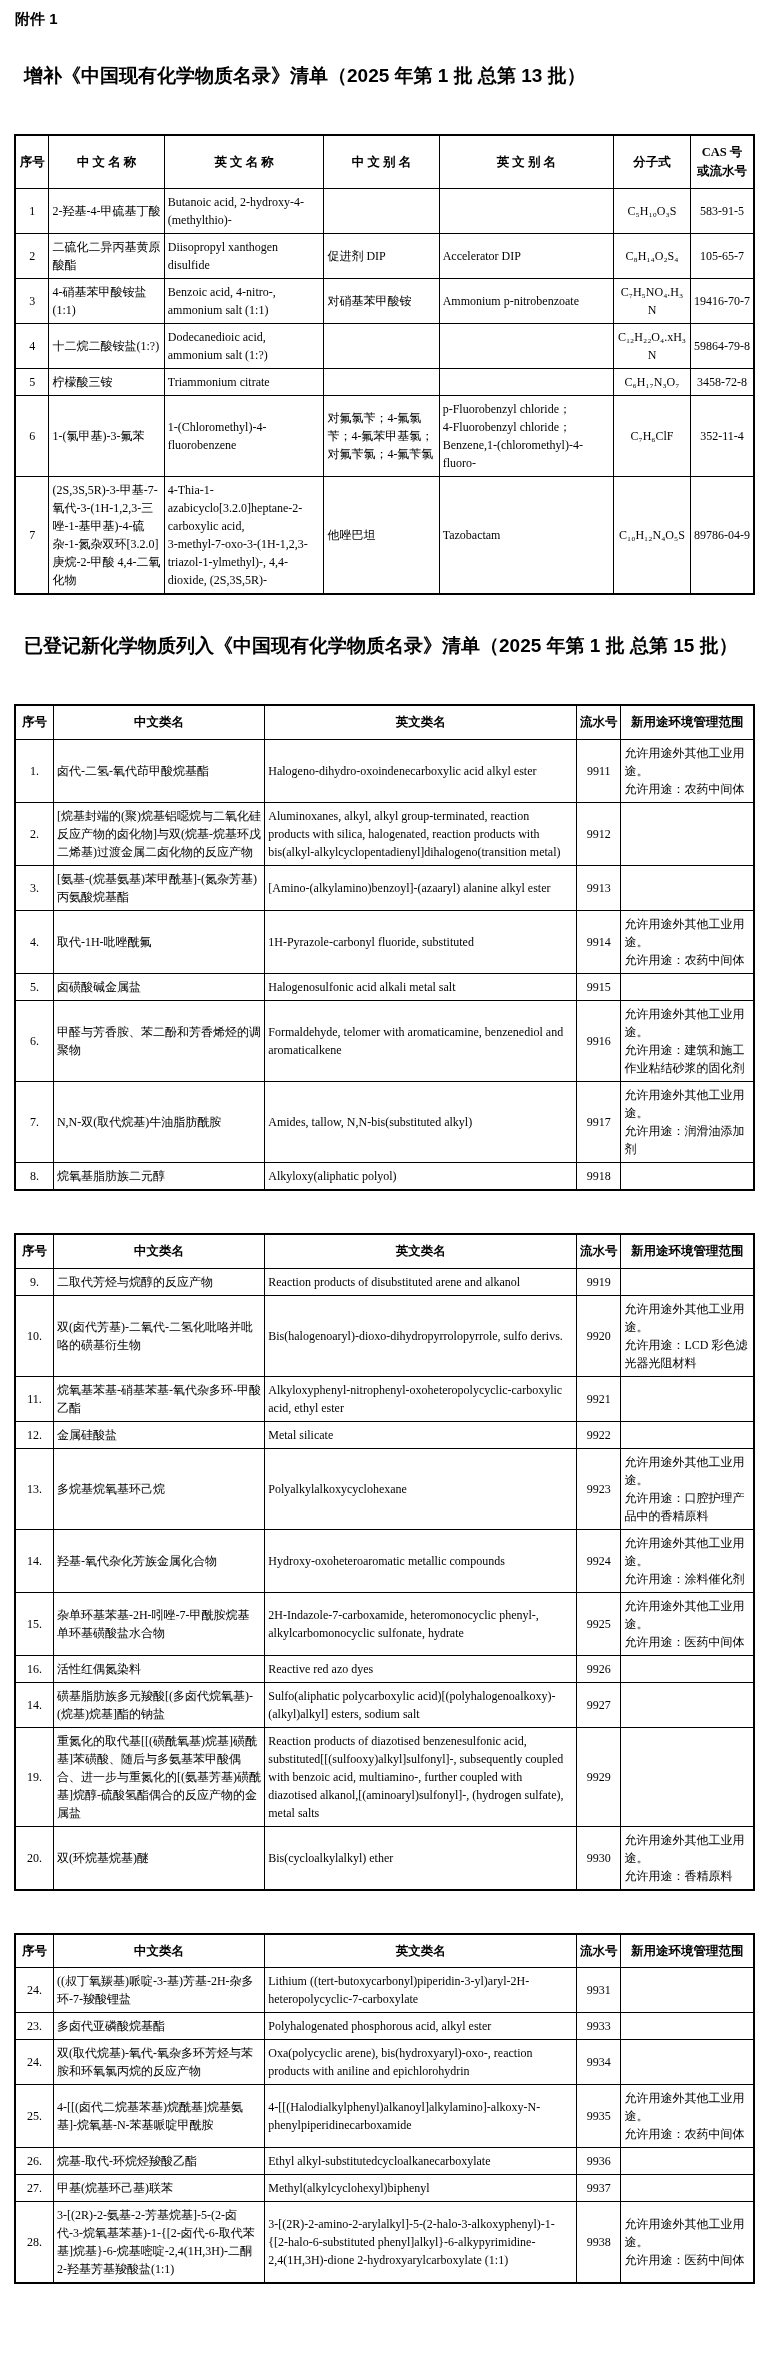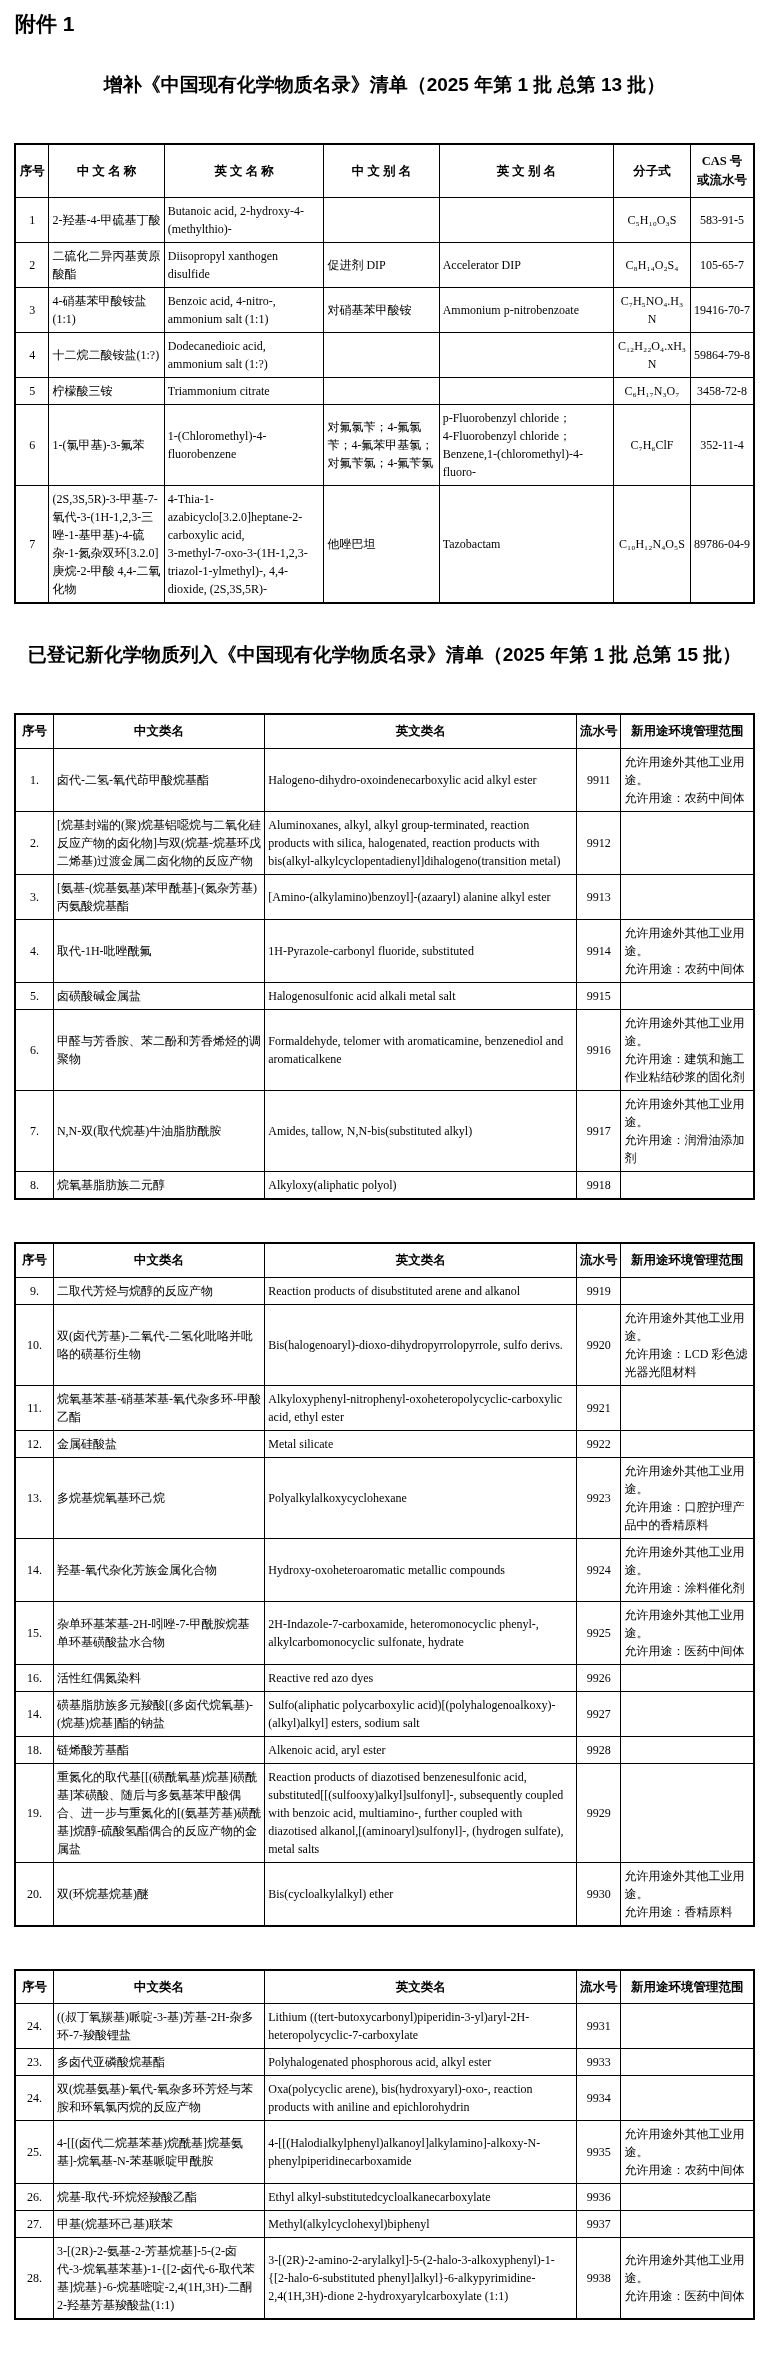--- a/index.html
+++ b/index.html
@@ -5,27 +5,26 @@
   html,body{margin:0;padding:0;background:#ffffff;}
   body{
     width:769px;
     color:#000;
     font-family:"Liberation Serif","DejaVu Serif",serif;
     -webkit-text-size-adjust:none;
   }
   .page{width:769px;background:#fff;padding-bottom:10px;}
   .att-label{
     font-family:"Liberation Sans","DejaVu Sans",sans-serif;
-    font-weight:bold;font-size:21px;
+    font-weight:bold;font-size:15px;
     padding:10px 0 0 15px;
   }
   .doc-title{
     font-family:"Liberation Sans","DejaVu Sans",sans-serif;
     font-weight:bold;font-size:19px;line-height:1.75;
-    text-align:center;
     margin:30px 24px 42px 24px;
   }
   .tables-wrap{margin:0 14px;}
   table.doc-table{
     width:100%;
     border-collapse:collapse;
     table-layout:fixed;
     border:2px solid #000;
     margin-bottom:42px;
   }
@@ -319,27 +318,20 @@
               <td class="al-l"></td>
             </tr>
             <tr>
               <td class="al-c">14.</td>
               <td class="al-l">磺基脂肪族多元羧酸[(多卤代烷氧基)-(烷基)烷基]酯的钠盐</td>
               <td class="al-l">Sulfo(aliphatic polycarboxylic acid)[(polyhalogenoalkoxy)-(alkyl)alkyl] esters, sodium salt</td>
               <td class="al-c">9927</td>
               <td class="al-l"></td>
             </tr>
             <tr>
-              <td class="al-c">18.</td>
-              <td class="al-l">链烯酸芳基酯</td>
-              <td class="al-l">Alkenoic acid, aryl ester</td>
-              <td class="al-c">9928</td>
-              <td class="al-l"></td>
-            </tr>
-            <tr>
               <td class="al-c">19.</td>
               <td class="al-l">重氮化的取代基[[(磺酰氧基)烷基]磺酰基]苯磺酸、随后与多氨基苯甲酸偶合、进一步与重氮化的[(氨基芳基)磺酰基]烷醇-硫酸氢酯偶合的反应产物的金属盐</td>
               <td class="al-l">Reaction products of diazotised benzenesulfonic acid, substituted[[(sulfooxy)alkyl]sulfonyl]-, subsequently coupled with benzoic acid, multiamino-, further coupled with diazotised alkanol,[(aminoaryl)sulfonyl]-, (hydrogen sulfate), metal salts</td>
               <td class="al-c">9929</td>
               <td class="al-l"></td>
             </tr>
             <tr>
               <td class="al-c">20.</td>
               <td class="al-l">双(环烷基烷基)醚</td>
               <td class="al-l">Bis(cycloalkylalkyl) ether</td>
@@ -376,21 +368,21 @@
             </tr>
             <tr>
               <td class="al-c">23.</td>
               <td class="al-l">多卤代亚磷酸烷基酯</td>
               <td class="al-l">Polyhalogenated phosphorous acid, alkyl ester</td>
               <td class="al-c">9933</td>
               <td class="al-l"></td>
             </tr>
             <tr>
               <td class="al-c">24.</td>
-              <td class="al-l">双(烷基氨基)-氧代-氧杂多环芳烃与苯胺和环氧氯丙烷的反应产物</td>
+              <td class="al-l">双(取代烷基)-氧代-氧杂多环芳烃与苯胺和环氧氯丙烷的反应产物</td>
               <td class="al-l">Oxa(polycyclic arene), bis(hydroxyaryl)-oxo-, reaction products with aniline and epichlorohydrin</td>
               <td class="al-c">9934</td>
               <td class="al-l"></td>
             </tr>
             <tr>
               <td class="al-c">25.</td>
               <td class="al-l">4-[[(卤代二烷基苯基)烷酰基]烷基氨基]-烷氧基-N-苯基哌啶甲酰胺</td>
               <td class="al-l">4-[[(Halodialkylphenyl)alkanoyl]alkylamino]-alkoxy-N-phenylpiperidinecarboxamide</td>
               <td class="al-c">9935</td>
               <td class="al-l">允许用途外其他工业用途。

